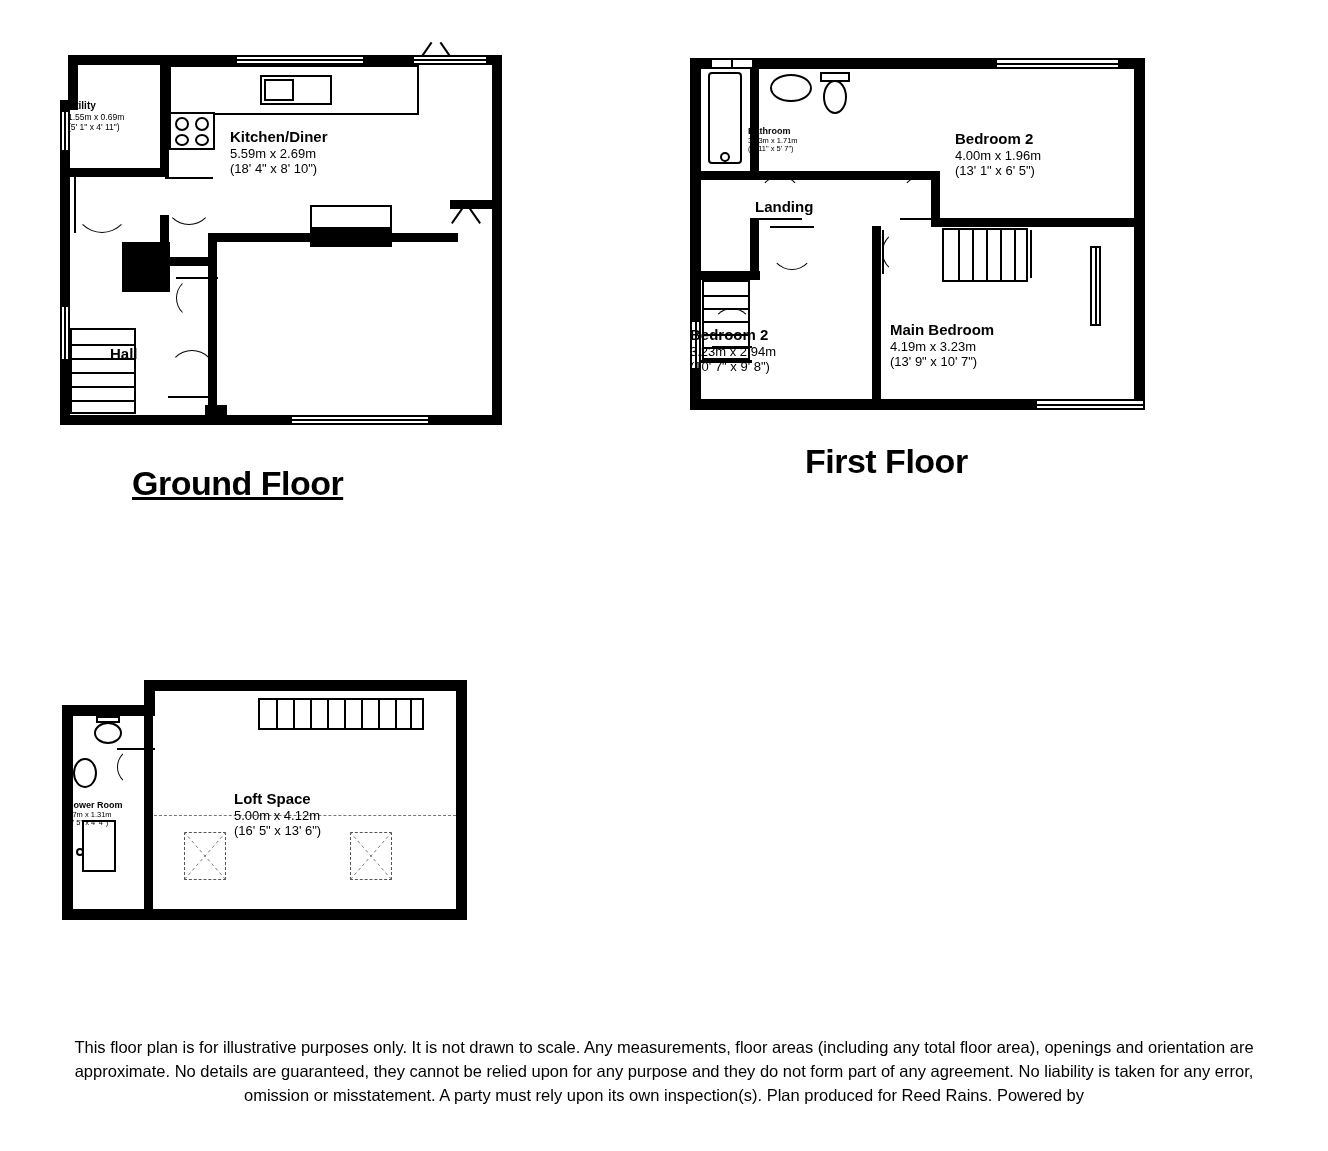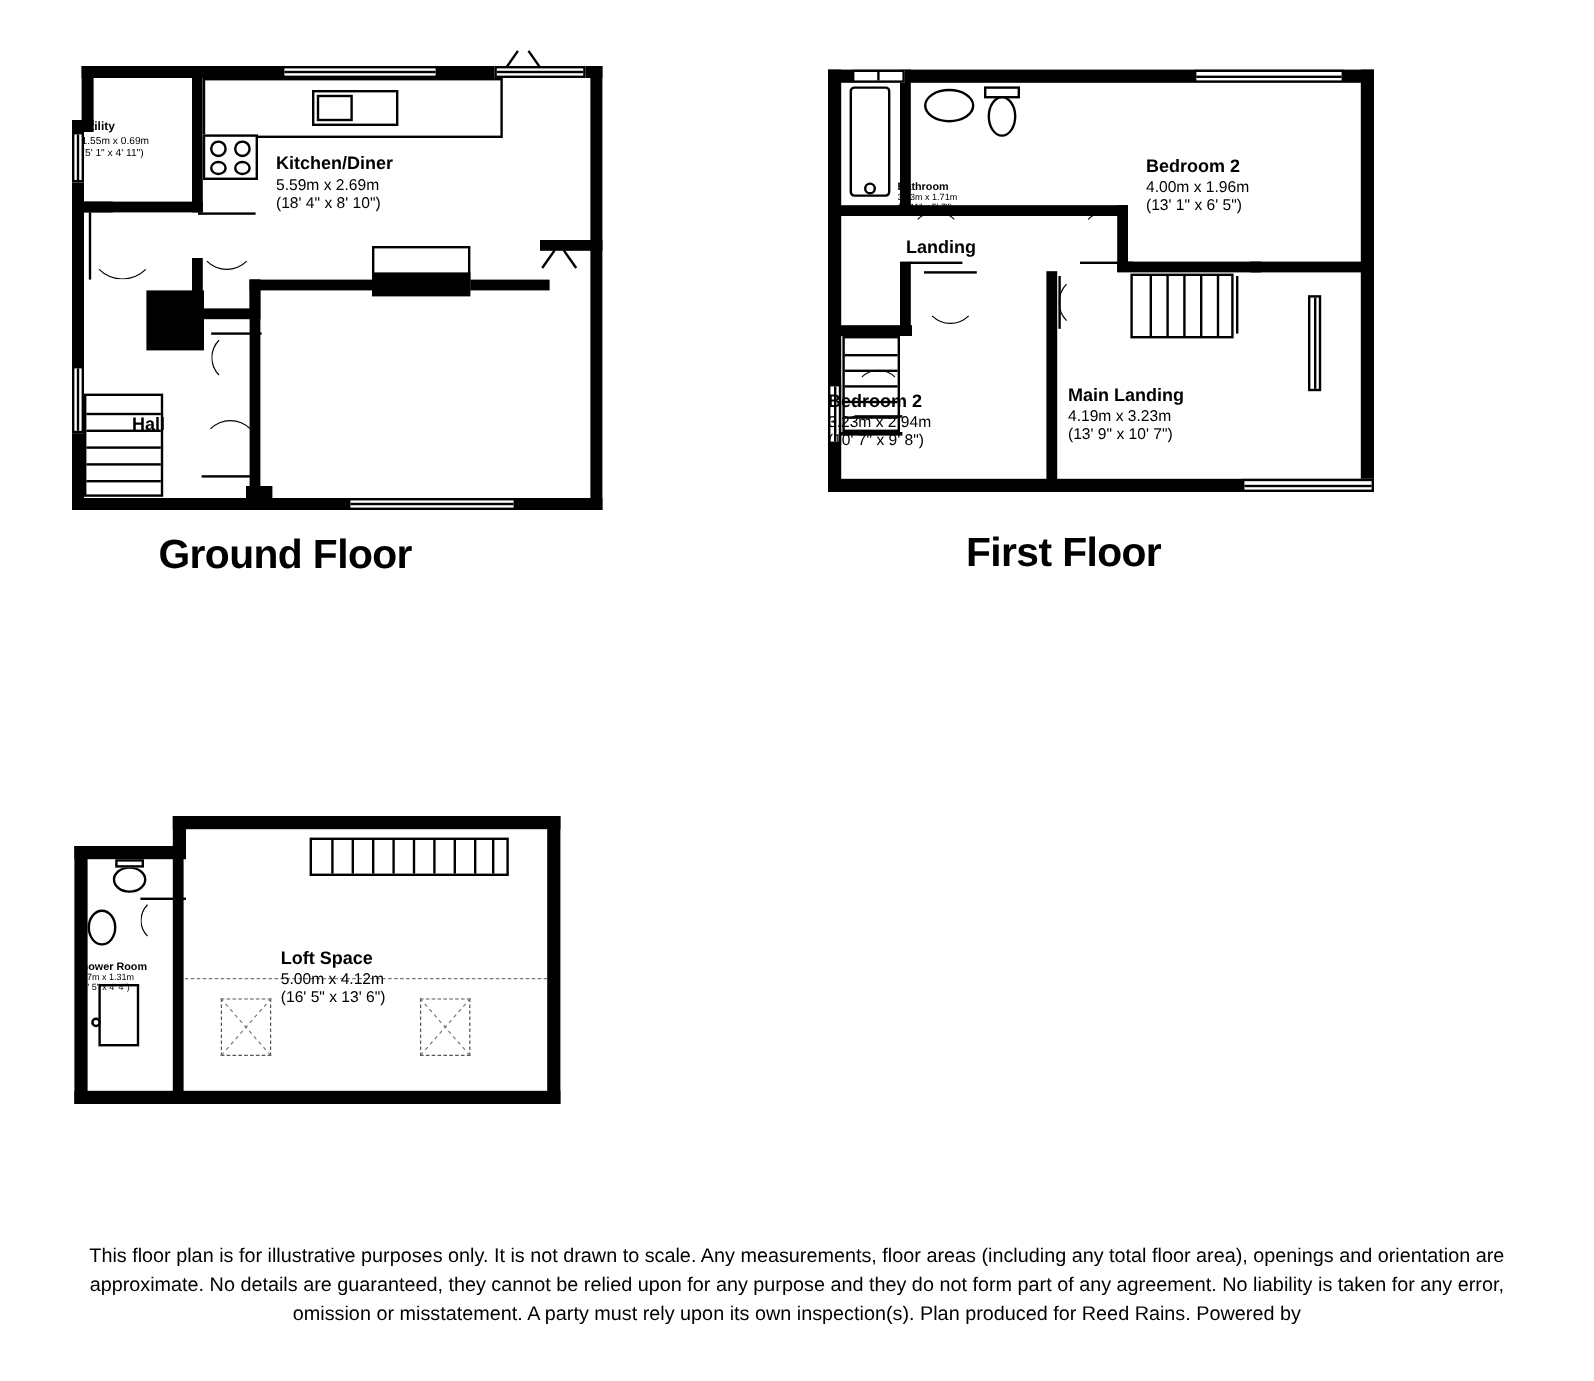--- a/index.html
+++ b/index.html
@@ -229,21 +229,21 @@
       <span class="dm">5.59m x 2.69m</span>
       <span class="dm">(18' 4" x 8' 10")</span>
     </div>
 
 
     <div class="room-label plain" style="left:50px; top:290px; width:100px;">
       <span class="nm">Hall</span>
     </div>
   </div>
 
-  <div class="floor-title" style="left:132px; top:443px;">Ground Floor</div>
+  <div class="floor-title" style="left:132px; top:464px;text-decoration:underline;">Ground Floor</div>
 
   <div class="floor" style="left:690px; top:58px; width:455px; height:360px;">
 
     <div class="w" style="left:0px; top:0px; width:455px; height:11px;"></div>
     <div class="w" style="left:0px; top:0px; width:11px; height:352px;"></div>
     <div class="w" style="left:0px; top:341px; width:455px; height:11px;"></div>
     <div class="w" style="left:444px; top:0px; width:11px; height:352px;"></div>
 
     <div class="w" style="left:60px; top:0px; width:9px; height:122px;"></div>
     <div class="w" style="left:0px; top:113px; width:69px; height:9px;"></div>
@@ -289,21 +289,21 @@
     <div class="thin" style="left:68px; top:160px; width:44px; height:2px;"></div>
     <div class="door-arc" style="left:210px; top:118px; width:44px; height:44px; border-bottom-color:transparent; border-left-color:transparent; border-right-color:transparent;"></div>
     <div class="thin" style="left:210px; top:160px; width:44px; height:2px;"></div>
     <div class="door-arc" style="left:80px; top:168px; width:44px; height:44px; border-top-color:transparent; border-left-color:transparent; border-right-color:transparent;"></div>
     <div class="thin" style="left:80px; top:168px; width:44px; height:2px;"></div>
     <div class="door-arc" style="left:192px; top:172px; width:44px; height:44px; border-top-color:transparent; border-right-color:transparent; border-bottom-color:transparent;"></div>
     <div class="thin" style="left:192px; top:172px; width:2px; height:44px;"></div>
     <div class="door-arc" style="left:22px; top:250px; width:40px; height:40px; border-bottom-color:transparent; border-left-color:transparent; border-right-color:transparent;"></div>
     <div class="thin" style="left:22px; top:288px; width:40px; height:2px;"></div>
 
-    <div class="room-label tiny" style="left:58px; top:68px; width:110px;margin-top:24px;">
+    <div class="room-label tiny" style="left:58px; top:68px; width:110px;">
       <span class="nm">Bathroom</span>
       <span class="dm">3.03m x 1.71m</span>
       <span class="dm">(9' 11" x 5' 7")</span>
     </div>
 
     <div class="room-label" style="left:265px; top:72px; width:210px;">
       <span class="nm">Bedroom 2</span>
       <span class="dm">4.00m x 1.96m</span>
       <span class="dm">(13' 1" x 6' 5")</span>
     </div>
@@ -312,21 +312,21 @@
       <span class="nm">Landing</span>
     </div>
 
     <div class="room-label" style="left:0px; top:268px; width:185px;">
       <span class="nm">Bedroom 2</span>
       <span class="dm">3.23m x 2.94m</span>
       <span class="dm">(10' 7" x 9' 8")</span>
     </div>
 
     <div class="room-label" style="left:200px; top:263px; width:225px;">
-      <span class="nm">Main Landing</span>
+      <span class="nm">Main Bedroom</span>
       <span class="dm">4.19m x 3.23m</span>
       <span class="dm">(13' 9" x 10' 7")</span>
     </div>
   </div>
 
   <div class="floor-title" style="left:805px; top:442px;">First Floor</div>
 
   <div class="floor" style="left:62px; top:680px; width:405px; height:240px;">
 
     <div class="w" style="left:82px; top:0px; width:323px; height:11px;"></div>

